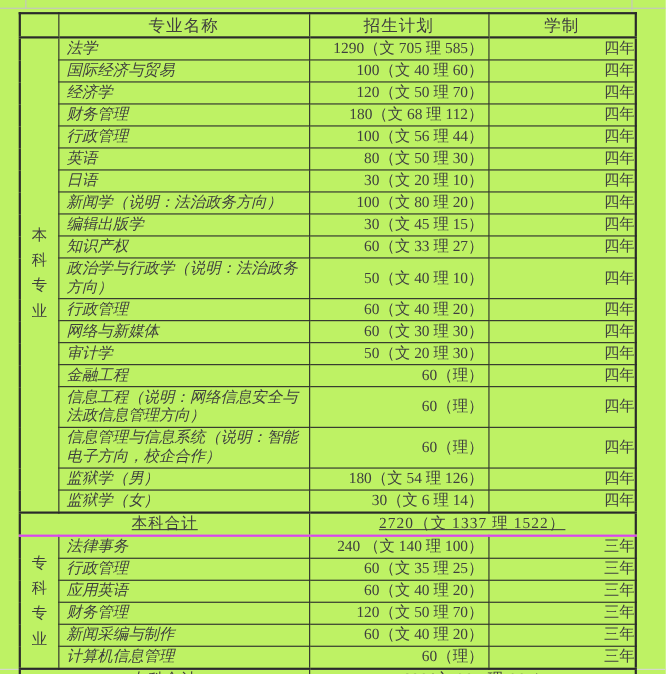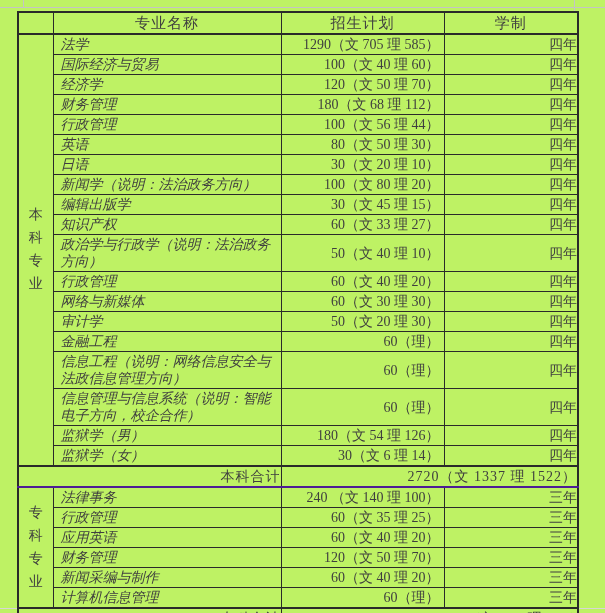--- a/index.html
+++ b/index.html
@@ -80,25 +80,26 @@
   td.vlabel .vtext {
     display: inline-block;
     width: 1em;
     word-break: break-all;
     line-height: 23px;
   }
   tr.total-row {
     height: 21px;
   }
   tr.total-row td {
-    text-align: right;
+    text-align: center;
     font-size: 14px;
     border-top: 2px solid #2a2a2a;
-    border-bottom: 2px solid #4c1d95;
+    border-bottom: 2px solid #d946ef;
     letter-spacing: 1px;
+    text-decoration: underline;
   }
 </style>
 </head>
 <body>
 
 <div class="page">
   <div class="artifact h-top"></div>
   <div class="artifact v-tl"></div>
   <div class="artifact v-tr"></div>
   <div class="artifact h-bot"></div>

